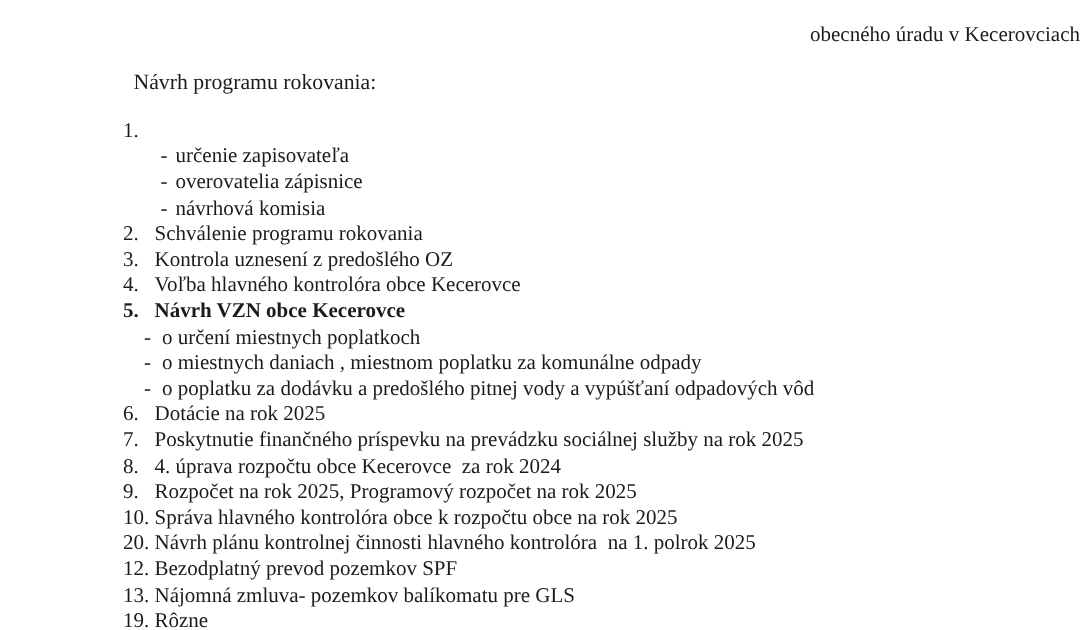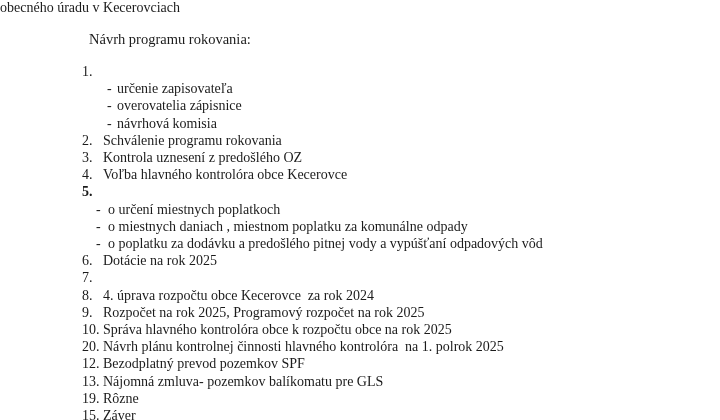--- a/index.html
+++ b/index.html
@@ -15,23 +15,23 @@
     color: #1b1b1b;
     font-size: 14px;
   }
   .page {
     position: relative;
     width: 720px;
     height: 420px;
     background: #ffffff;
   }
   .doc-header {
-    text-align: left;
+    text-align: right;
     line-height: 15px;
-    padding-top: 0px;
+    padding-top: 16px;
     font-size: 14px;
     white-space: pre-wrap;
   }
   .doc-title {
     margin: 16px 0 0 89px;
     font-weight: normal;
     font-size: 14.5px;
     line-height: 17px;
     white-space: pre-wrap;
   }
@@ -66,26 +66,26 @@
   <div class="doc-title">Návrh programu rokovania:</div>
 
   <div class="agenda">
       <div class="line level0"><span class="marker">1.</span></div>
       <div class="line level1"><span class="marker">-</span><span class="text">určenie zapisovateľa</span></div>
       <div class="line level1"><span class="marker">-</span><span class="text">overovatelia zápisnice</span></div>
       <div class="line level1"><span class="marker">-</span><span class="text">návrhová komisia</span></div>
       <div class="line level0"><span class="marker">2.</span><span class="text">Schválenie programu rokovania</span></div>
       <div class="line level0"><span class="marker">3.</span><span class="text">Kontrola uznesení z predošlého OZ</span></div>
       <div class="line level0"><span class="marker">4.</span><span class="text">Voľba hlavného kontrolóra obce Kecerovce</span></div>
-      <div class="line level0 bold"><span class="marker">5.</span></div>
+      <div class="line level0 bold"><span class="marker">5.</span><span class="text">Návrh VZN obce Kecerovce</span></div>
       <div class="line level2"><span class="marker">-</span><span class="text">o určení miestnych poplatkoch</span></div>
       <div class="line level2"><span class="marker">-</span><span class="text">o miestnych daniach , miestnom poplatku za komunálne odpady</span></div>
       <div class="line level2"><span class="marker">-</span><span class="text">o poplatku za dodávku a predošlého pitnej vody a vypúšťaní odpadových vôd</span></div>
       <div class="line level0"><span class="marker">6.</span><span class="text">Dotácie na rok 2025</span></div>
-      <div class="line level0"><span class="marker">7.</span></div>
+      <div class="line level0"><span class="marker">7.</span><span class="text">Poskytnutie finančného príspevku na prevádzku sociálnej služby na rok 2025</span></div>
       <div class="line level0"><span class="marker">8.</span><span class="text">4. úprava rozpočtu obce Kecerovce  za rok 2024</span></div>
       <div class="line level0"><span class="marker">9.</span><span class="text">Rozpočet na rok 2025, Programový rozpočet na rok 2025</span></div>
       <div class="line level0"><span class="marker">10.</span><span class="text">Správa hlavného kontrolóra obce k rozpočtu obce na rok 2025</span></div>
       <div class="line level0"><span class="marker">20.</span><span class="text">Návrh plánu kontrolnej činnosti hlavného kontrolóra  na 1. polrok 2025</span></div>
       <div class="line level0"><span class="marker">12.</span><span class="text">Bezodplatný prevod pozemkov SPF</span></div>
       <div class="line level0"><span class="marker">13.</span><span class="text">Nájomná zmluva- pozemkov balíkomatu pre GLS</span></div>
       <div class="line level0"><span class="marker">19.</span><span class="text">Rôzne</span></div>
       <div class="line level0"><span class="marker">15.</span><span class="text">Záver</span></div>
     </div>
 </div>

